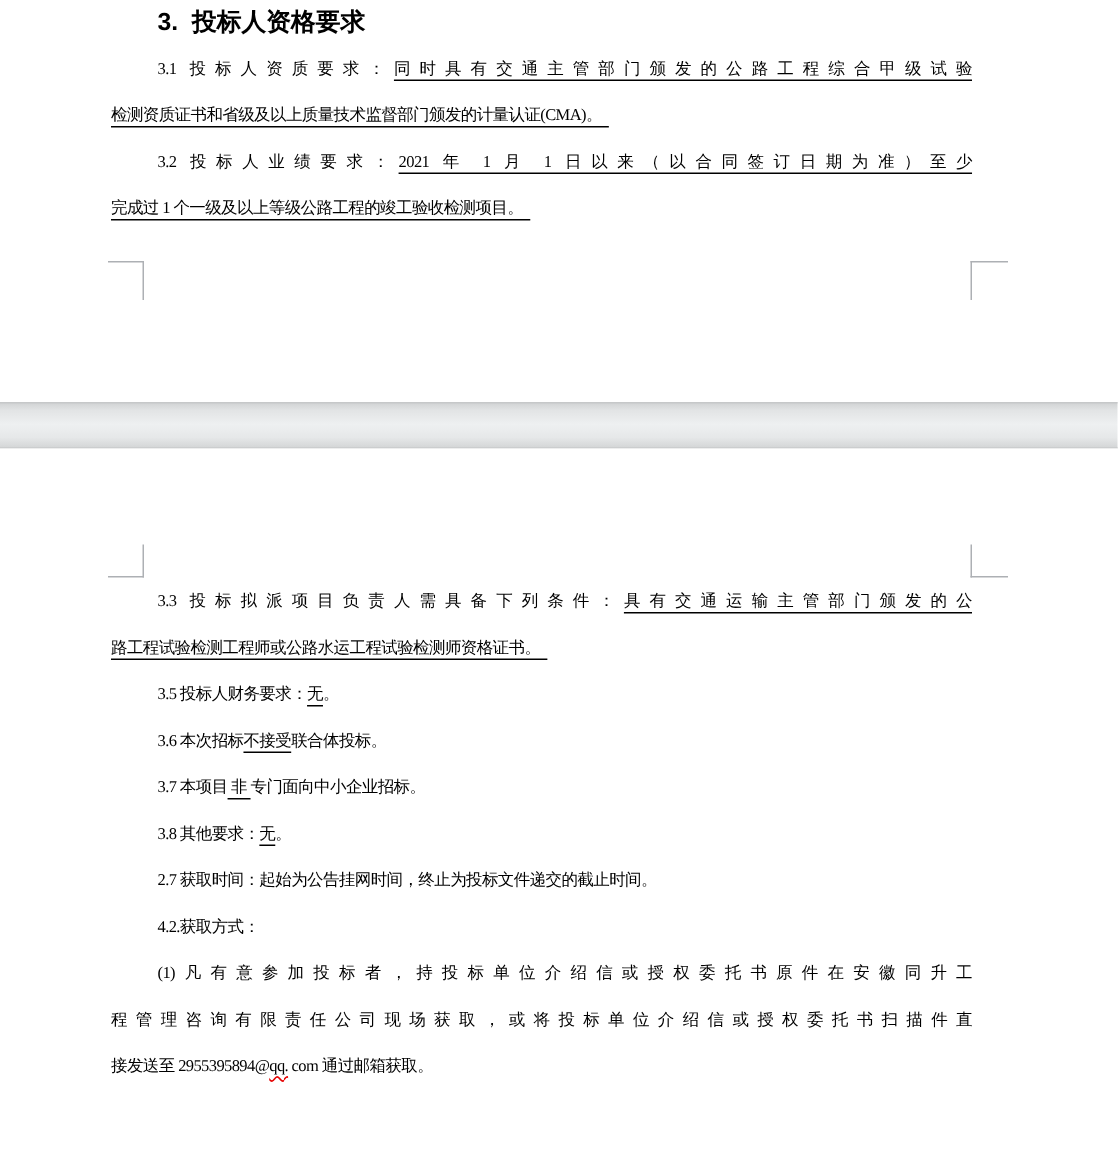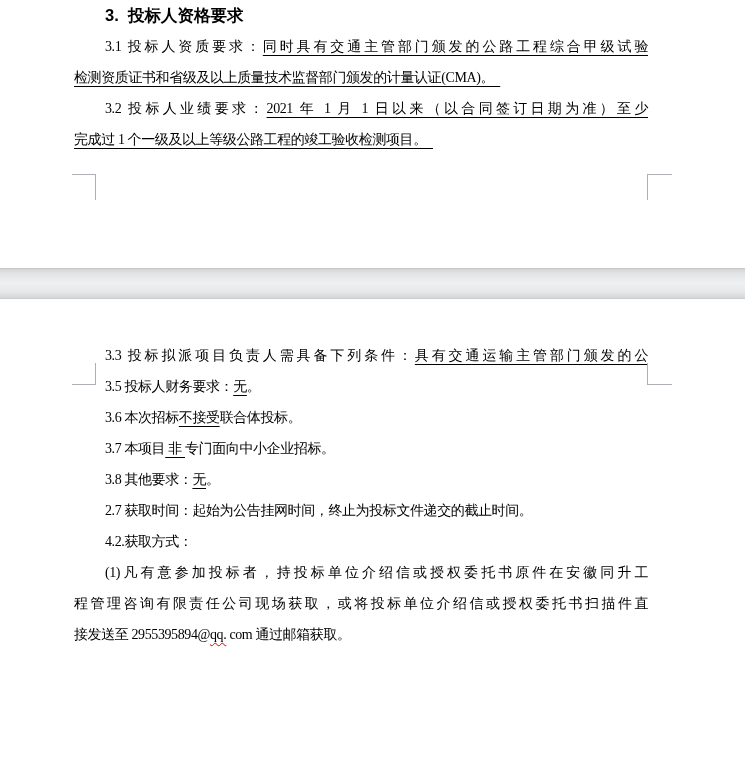--- a/index.html
+++ b/index.html
@@ -13,23 +13,23 @@
   .p1{height:268px;}
   .p2{height:483px;}
   
   .gap{
     height:31px;width:745px;
     background:linear-gradient(to bottom,#cfd1d2 0%,#e2e4e5 18%,#eef0f1 48%,#e6e8e9 76%,#d2d4d5 100%);
     box-shadow:inset 0 1px 0 #c6c8c9, inset 0 -1px 0 #cbcdce;
   }
   
   .content{margin-left:74px;margin-right:97px;}
-  .c2{padding-top:41px;}
+  .c2{padding-top:87px;}
   .ln{
-    line-height:31px;font-size:14px;letter-spacing:-0.4px;
+    line-height:31px;font-size:11px;letter-spacing:-0.4px;
     white-space:pre-wrap;
   }
   .ln.b{
     font-family:"Liberation Sans","DejaVu Sans",sans-serif;
     font-weight:700;font-size:16.5px;letter-spacing:0;
   }
   .ind{padding-left:31px;}
   .j{text-align:justify;text-align-last:justify;}
   .u{
     text-decoration-line:underline;
@@ -70,20 +70,21 @@
     <i class="mark m-br"></i>
   </section>
 
   <div class="gap"></div>
 
   <section class="page p2">
     <i class="mark m-tl"></i>
     <i class="mark m-tr"></i>
     <div class="content c2">
       <div class="ln j ind"><span>3.3 投标拟派项目负责人需具备下列条件：</span><span class="u">具有交通运输主管部门颁发的公</span></div>
+      <div class="ln"><span class="u">路工程试验检测工程师或公路水运工程试验检测师资格证书。&nbsp;&nbsp;</span></div>
       <div class="ln ind"><span>3.5 投标人财务要求：</span><span class="u">无</span><span>。</span></div>
       <div class="ln ind"><span>3.6 本次招标</span><span class="u">不接受</span><span>联合体投标。</span></div>
       <div class="ln ind"><span>3.7 本项目</span><span class="u">&nbsp;非&nbsp;</span><span>专门面向中小企业招标。</span></div>
       <div class="ln ind"><span>3.8 其他要求：</span><span class="u">无</span><span>。</span></div>
       <div class="ln ind"><span>2.7 获取时间：起始为公告挂网时间，终止为投标文件递交的截止时间。</span></div>
       <div class="ln ind"><span>4.2.获取方式：</span></div>
       <div class="ln j ind"><span>(1)凡有意参加投标者，持投标单位介绍信或授权委托书原件在安徽同升工</span></div>
       <div class="ln j"><span>程管理咨询有限责任公司现场获取，或将投标单位介绍信或授权委托书扫描件直</span></div>
       <div class="ln"><span>接发送至 2955395894@</span><span class="wavy">qq.</span><span> com 通过邮箱获取。</span></div>
     </div>

